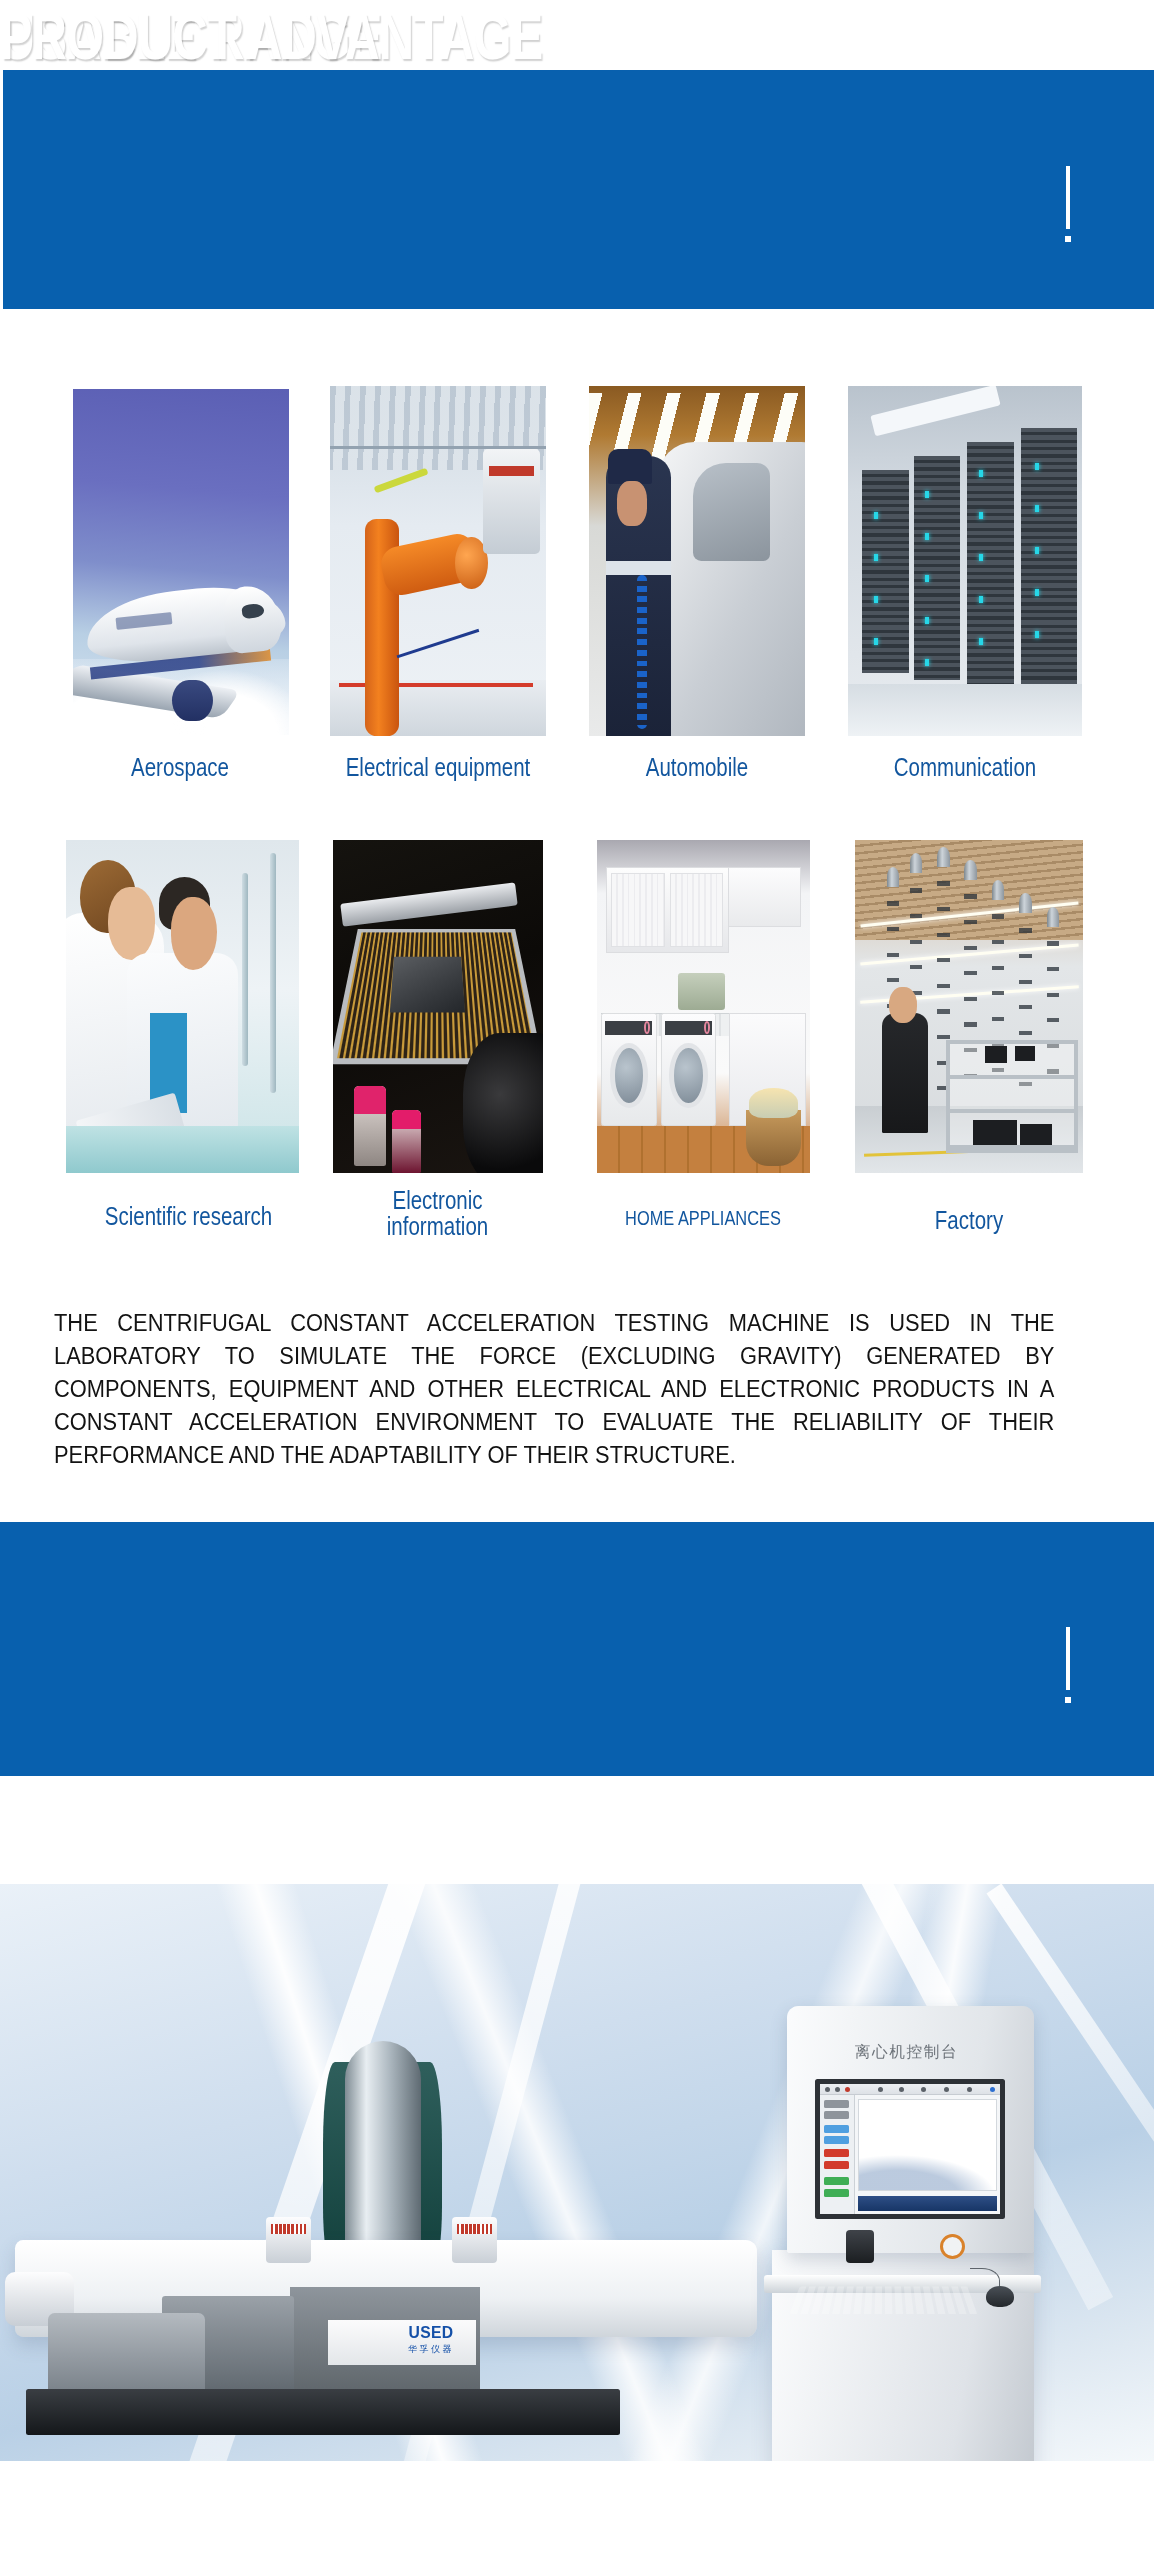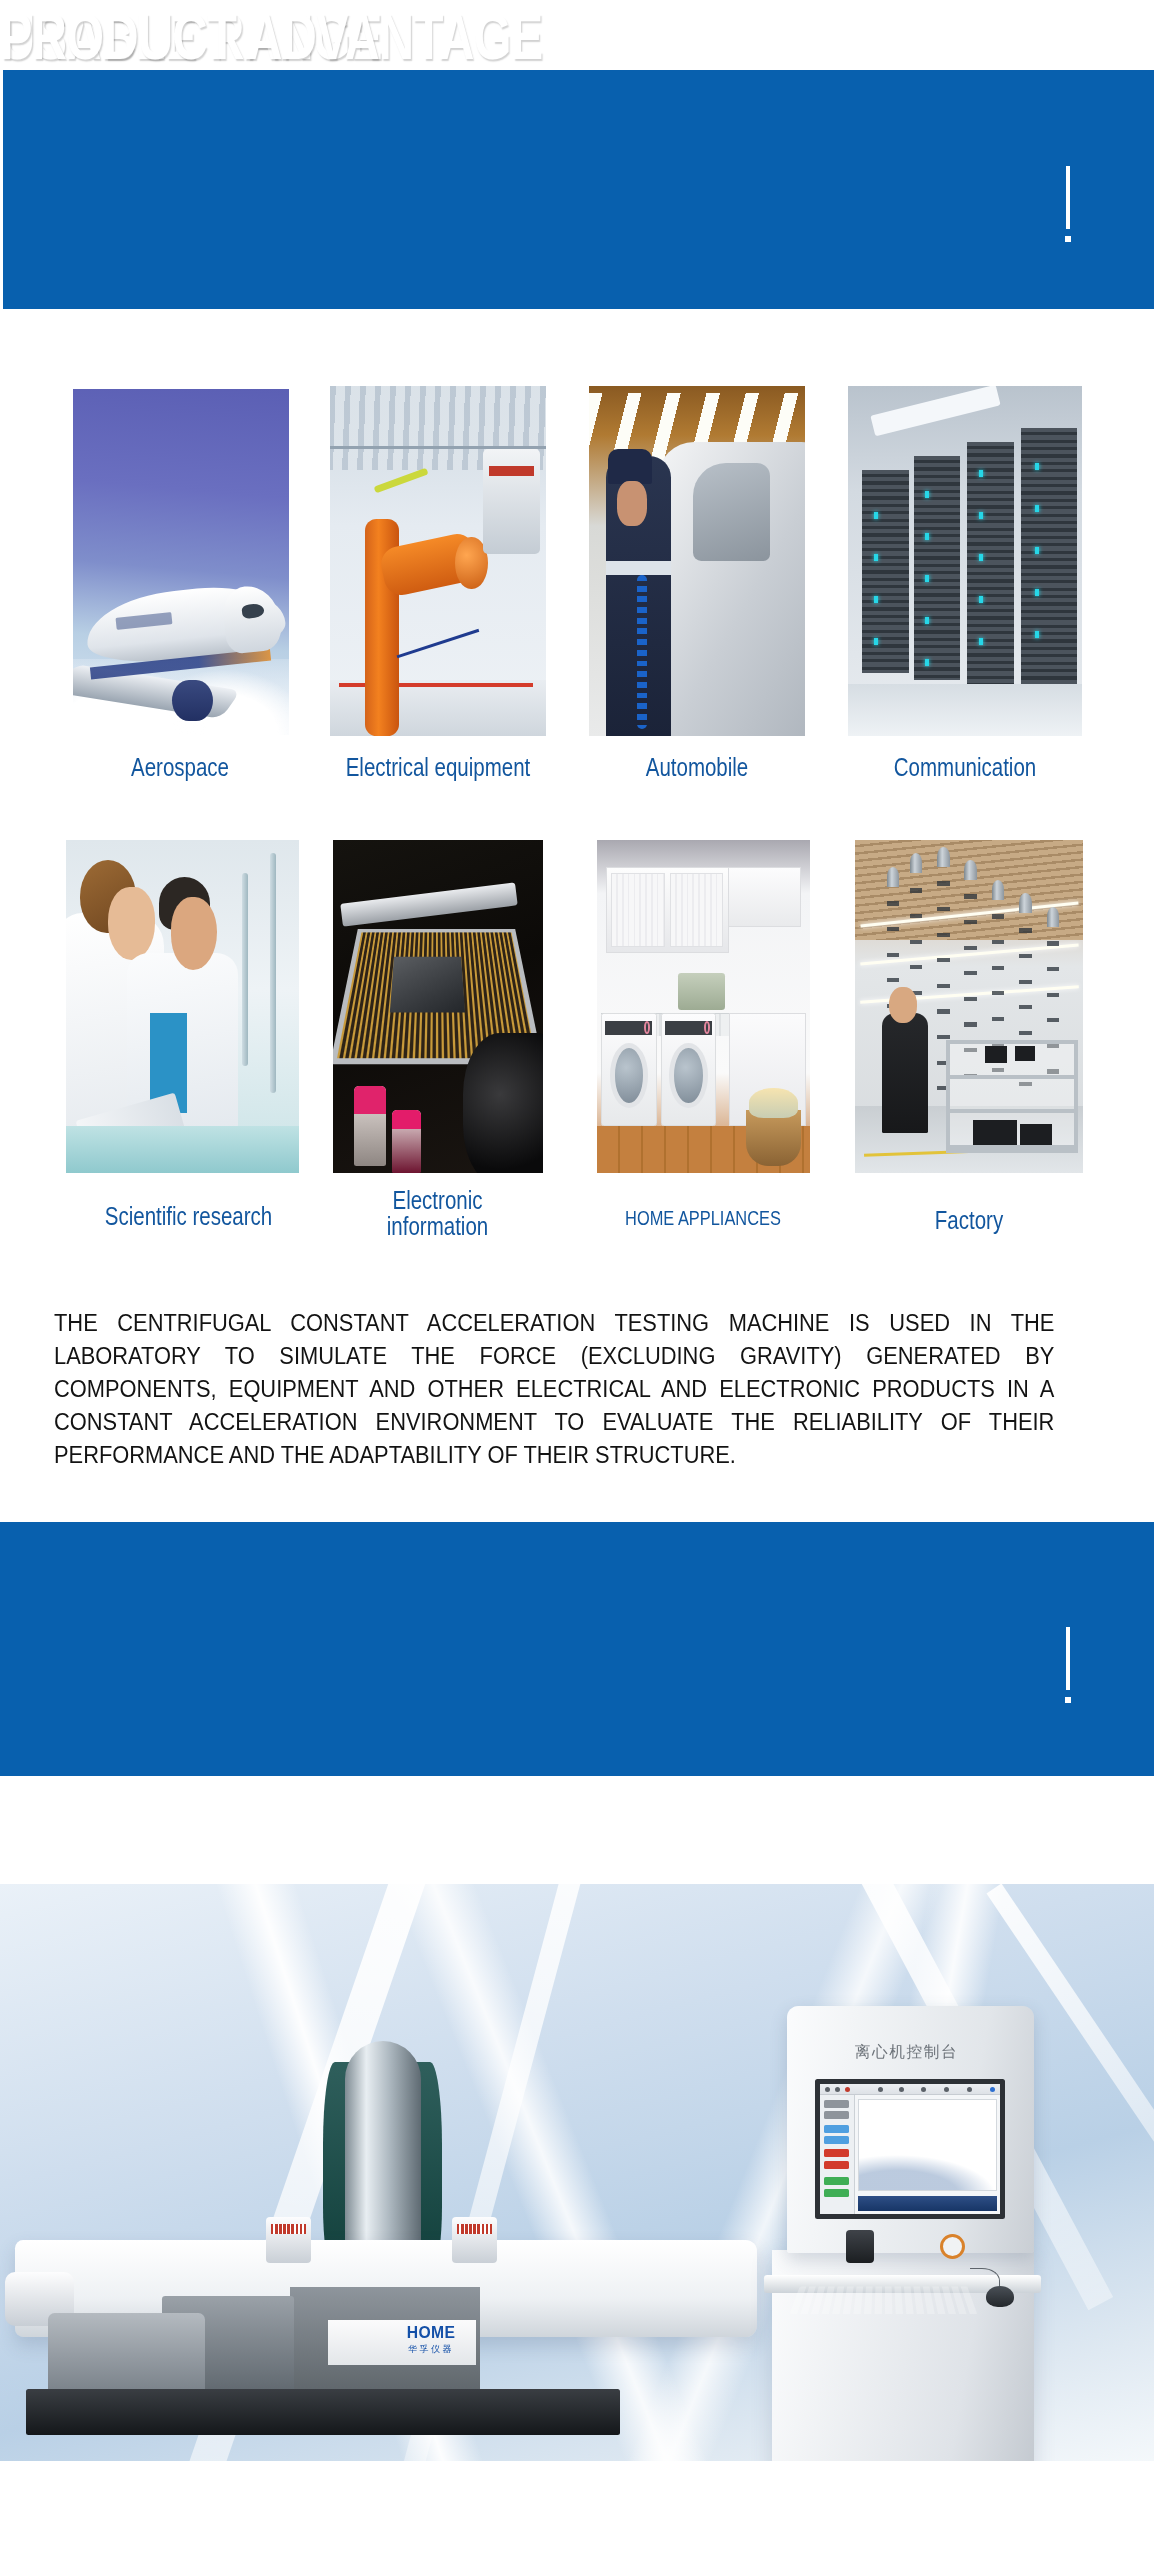--- a/index.html
+++ b/index.html
@@ -616,21 +616,21 @@
       </div>
     <div class="clampR">
         <i></i>
       </div>
 
     <div class="gearbox"></div>
     <div class="motor2"></div>
     <div class="motor"></div>
     <div class="plate"></div>
     <div class="logo">
-      <div class="lg-main">HOME</div>
+      <div class="lg-main">USED</div>
       <div class="lg-sub">华孚仪器</div>
     </div>
     <div class="base"></div>
 
     <div class="console">
       <div class="con-body"></div>
       <div class="con-head">
         <div class="con-title">离心机控制台</div>
         <div class="screen">
           <div class="tbar">

